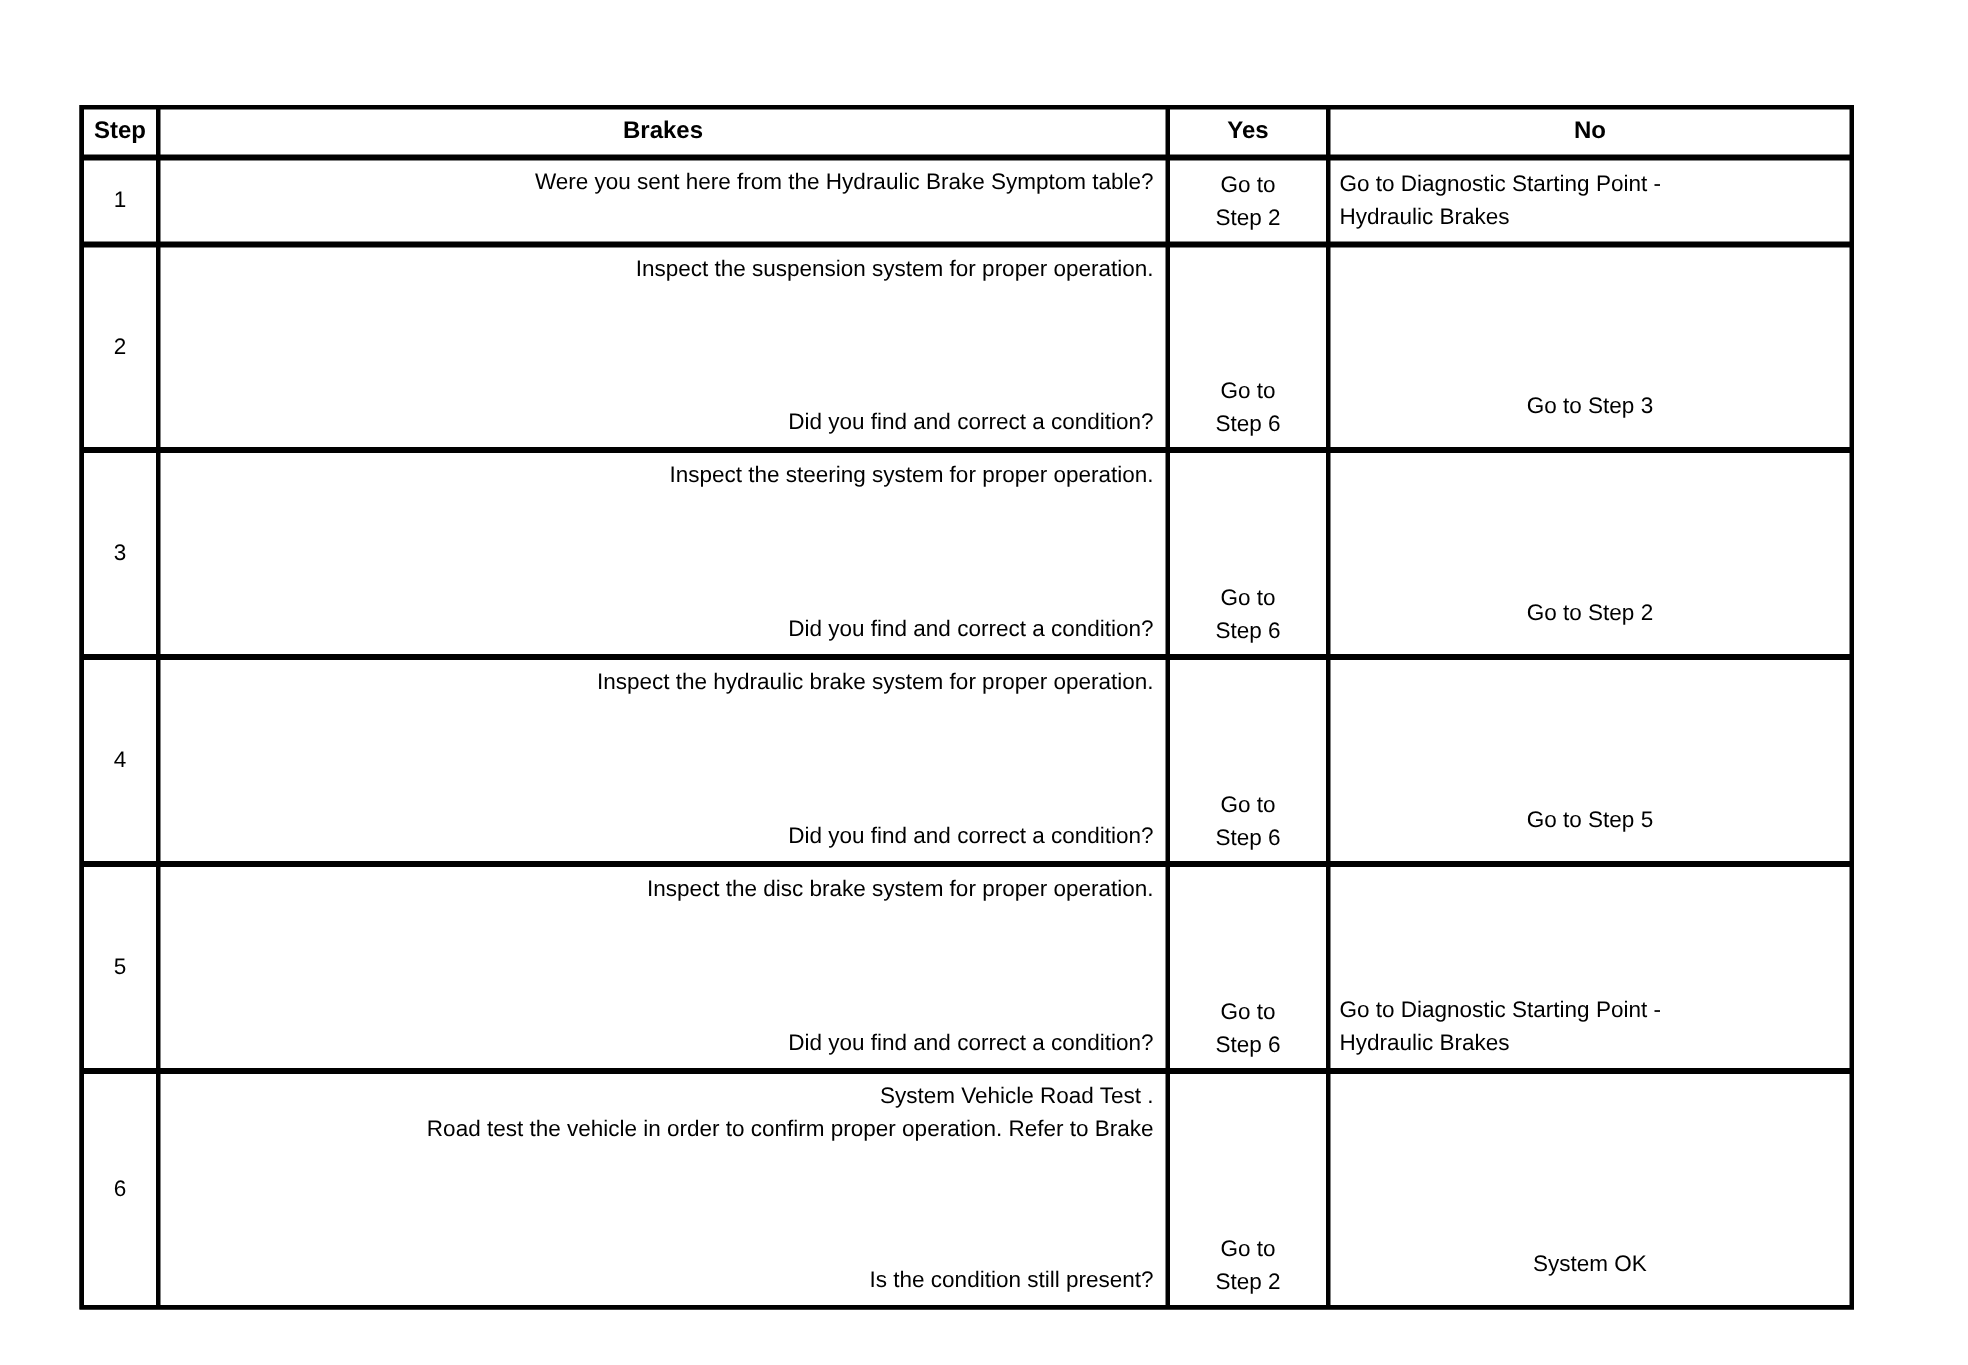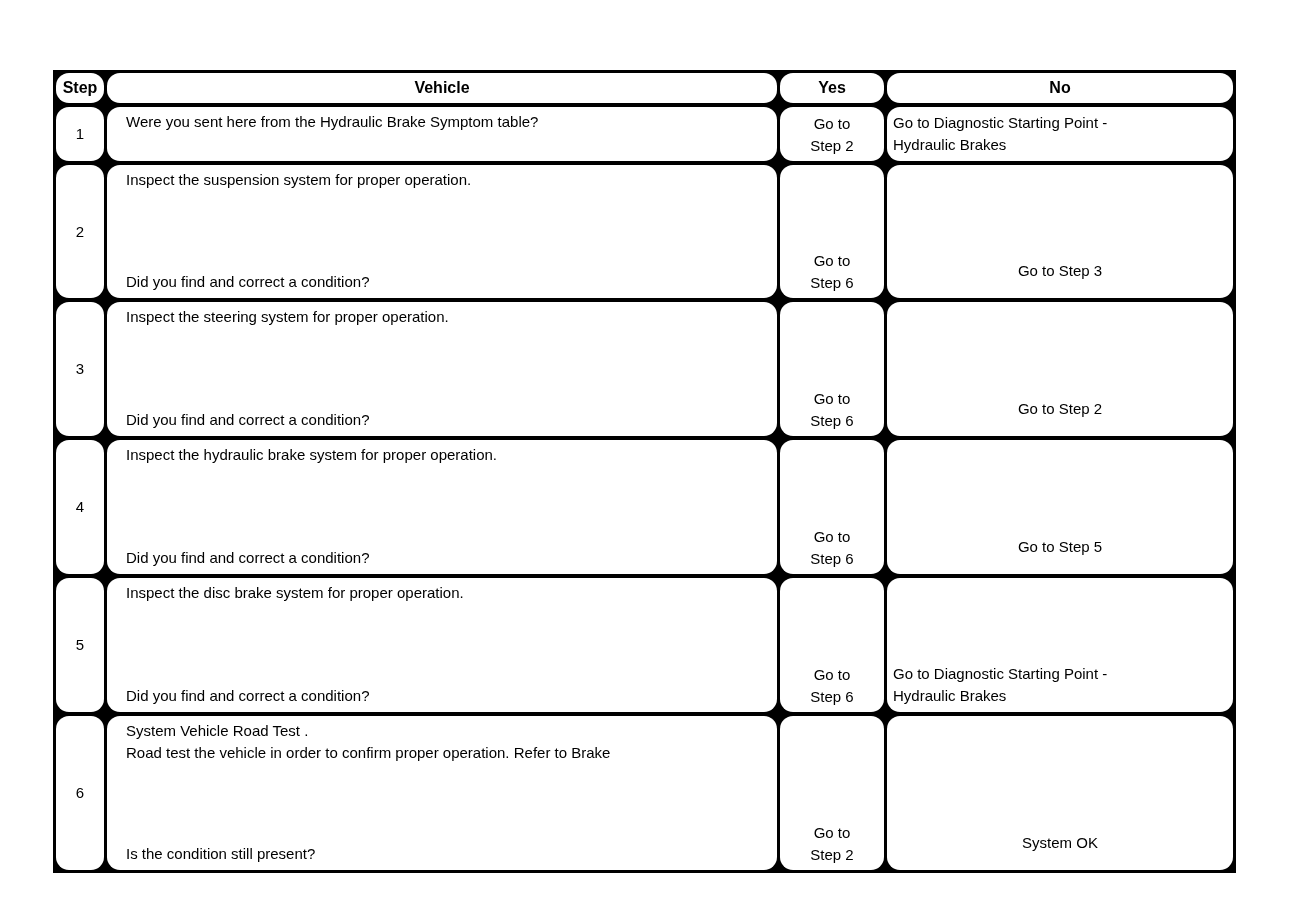--- a/index.html
+++ b/index.html
@@ -23,39 +23,38 @@
     background: #000000;
     border: 3px solid #000000;
   }
   .cell {
     background: #ffffff;
     display: flex;
     flex-direction: column;
     font-size: 15px;
     line-height: 22px;
     overflow: hidden;
-    border-radius: 13px;
   }
   .head {
     align-items: center;
     justify-content: center;
     font-weight: bold;
     font-size: 16px;
     line-height: 18px;
     text-align: center;
   }
   .step {
     align-items: center;
     justify-content: center;
     text-align: center;
   }
   .action {
     justify-content: space-between;
     padding: 4px 8px 5px 19px;
-    text-align: left;
+    text-align: right;
   }
   .yes {
     justify-content: flex-end;
     align-items: center;
     text-align: center;
     padding-bottom: 4px;
   }
   .no-center {
     justify-content: flex-end;
     align-items: center;
@@ -71,21 +70,21 @@
 </style>
 </head>
 <body>
 
 <div class="doc-table">
 
   <div class="cell head">
       <span>Step</span>
     </div>
   <div class="cell head">
-      <span>Vehicle</span>
+      <span>Brakes</span>
     </div>
   <div class="cell head">
       <span>Yes</span>
     </div>
   <div class="cell head">
       <span>No</span>
     </div>
 
   <div class="cell step">
       <span>1</span>

